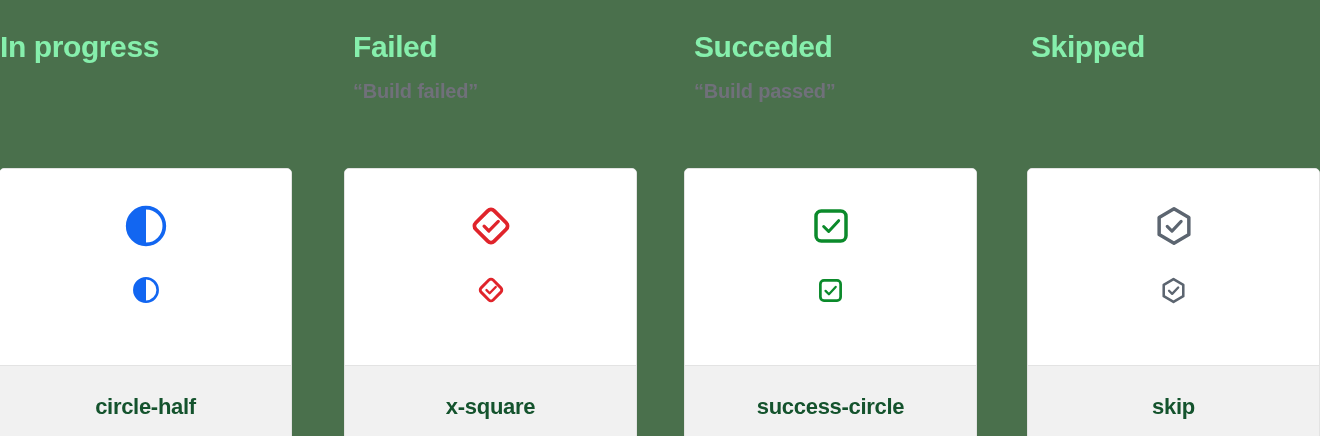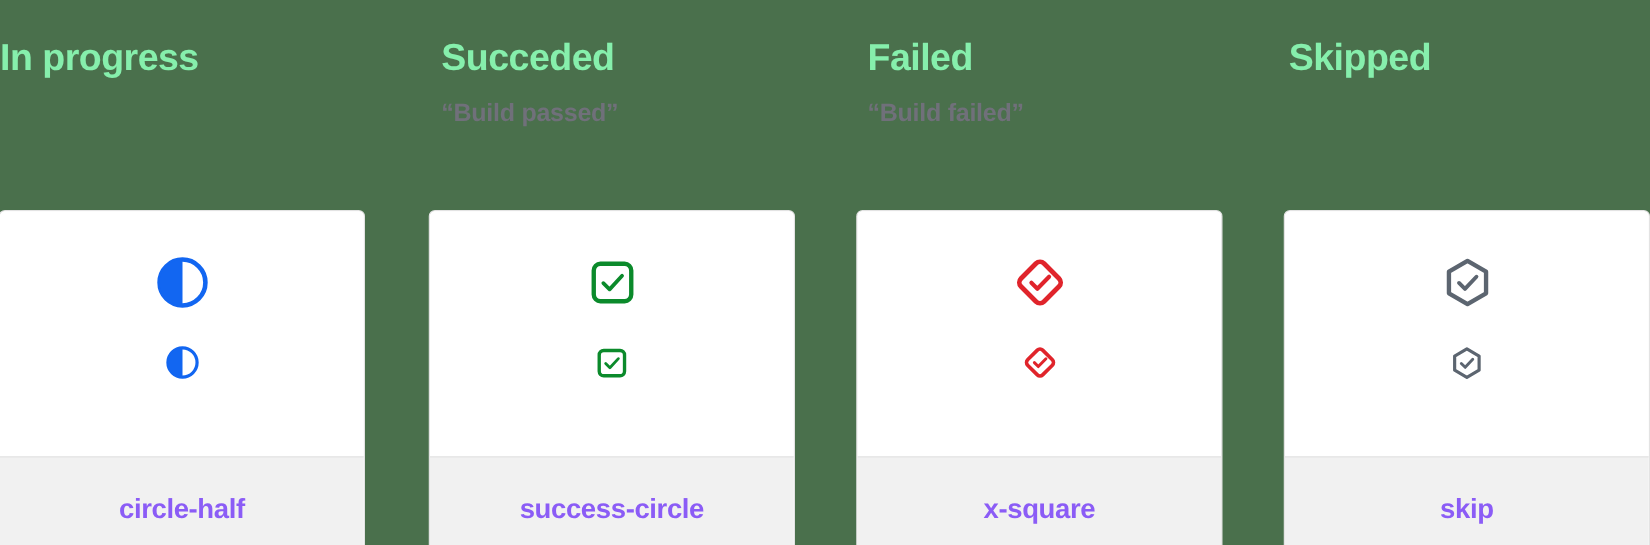--- a/index.html
+++ b/index.html
@@ -116,21 +116,21 @@
     display: flex;
     align-items: flex-start;
     justify-content: center;
     padding-top: 28px;
     box-sizing: border-box;
   }
 
   .card-footer-label {
     font-size: 22px;
     font-weight: bold;
-    color: #8b5cf6;
+    color: #14532d;
     letter-spacing: -0.3px;
     line-height: 26px;
   }
 
   svg { display: block; }
 </style>
 </head>
 <body>
 
 <div class="board">
@@ -158,20 +158,50 @@
               </svg>
             </span>
           </div>
         </div>
         <div class="card-footer">
           <span class="card-footer-label">circle-half</span>
         </div>
       </div>
     </div>
 
+    <div class="column col-2">
+      <div class="col-head">
+        <div class="col-title">Failed</div>
+        <div class="col-sub">“Build failed”</div>
+      </div>
+      <div class="card">
+        <div class="card-body">
+          <div class="icon-slot large">
+            <span>
+              <svg width="46" height="46" viewBox="0 0 24 24" aria-hidden="true">
+                <rect x="5.2" y="5.2" width="13.6" height="13.6" rx="2.4" ry="2.4" transform="rotate(45 12 12)" fill="none" stroke="#e0242b" stroke-width="2"></rect>
+                <path d="M8.4 12.1 L10.9 14.6 L15.8 9.6" fill="none" stroke="#e0242b" stroke-width="1.7" stroke-linecap="round" stroke-linejoin="round"></path>
+              </svg>
+            </span>
+          </div>
+          <div class="icon-slot small">
+            <span>
+              <svg width="30" height="30" viewBox="0 0 24 24" aria-hidden="true">
+                <rect x="5.2" y="5.2" width="13.6" height="13.6" rx="2.4" ry="2.4" transform="rotate(45 12 12)" fill="none" stroke="#e0242b" stroke-width="2.3"></rect>
+                <path d="M8.4 12.1 L10.9 14.6 L15.8 9.6" fill="none" stroke="#e0242b" stroke-width="1.9" stroke-linecap="round" stroke-linejoin="round"></path>
+              </svg>
+            </span>
+          </div>
+        </div>
+        <div class="card-footer">
+          <span class="card-footer-label">x-square</span>
+        </div>
+      </div>
+    </div>
+
     <div class="column col-1">
       <div class="col-head">
         <div class="col-title">Succeded</div>
         <div class="col-sub">“Build passed”</div>
       </div>
       <div class="card">
         <div class="card-body">
           <div class="icon-slot large">
             <span>
               <svg width="40" height="40" viewBox="0 0 24 24" aria-hidden="true">
@@ -188,50 +218,20 @@
               </svg>
             </span>
           </div>
         </div>
         <div class="card-footer">
           <span class="card-footer-label">success-circle</span>
         </div>
       </div>
     </div>
 
-    <div class="column col-2">
-      <div class="col-head">
-        <div class="col-title">Failed</div>
-        <div class="col-sub">“Build failed”</div>
-      </div>
-      <div class="card">
-        <div class="card-body">
-          <div class="icon-slot large">
-            <span>
-              <svg width="46" height="46" viewBox="0 0 24 24" aria-hidden="true">
-                <rect x="5.2" y="5.2" width="13.6" height="13.6" rx="2.4" ry="2.4" transform="rotate(45 12 12)" fill="none" stroke="#e0242b" stroke-width="2"></rect>
-                <path d="M8.4 12.1 L10.9 14.6 L15.8 9.6" fill="none" stroke="#e0242b" stroke-width="1.7" stroke-linecap="round" stroke-linejoin="round"></path>
-              </svg>
-            </span>
-          </div>
-          <div class="icon-slot small">
-            <span>
-              <svg width="30" height="30" viewBox="0 0 24 24" aria-hidden="true">
-                <rect x="5.2" y="5.2" width="13.6" height="13.6" rx="2.4" ry="2.4" transform="rotate(45 12 12)" fill="none" stroke="#e0242b" stroke-width="2.3"></rect>
-                <path d="M8.4 12.1 L10.9 14.6 L15.8 9.6" fill="none" stroke="#e0242b" stroke-width="1.9" stroke-linecap="round" stroke-linejoin="round"></path>
-              </svg>
-            </span>
-          </div>
-        </div>
-        <div class="card-footer">
-          <span class="card-footer-label">x-square</span>
-        </div>
-      </div>
-    </div>
-
     <div class="column col-3">
       <div class="col-head">
         <div class="col-title">Skipped</div>
       </div>
       <div class="card">
         <div class="card-body">
           <div class="icon-slot large">
             <span>
               <svg width="44" height="44" viewBox="0 0 24 24" aria-hidden="true">
                 <path d="M12 2.6 L20.1 7.3 L20.1 16.7 L12 21.4 L3.9 16.7 L3.9 7.3 Z" fill="none" stroke="#5c6570" stroke-width="1.9" stroke-linejoin="round"></path>

